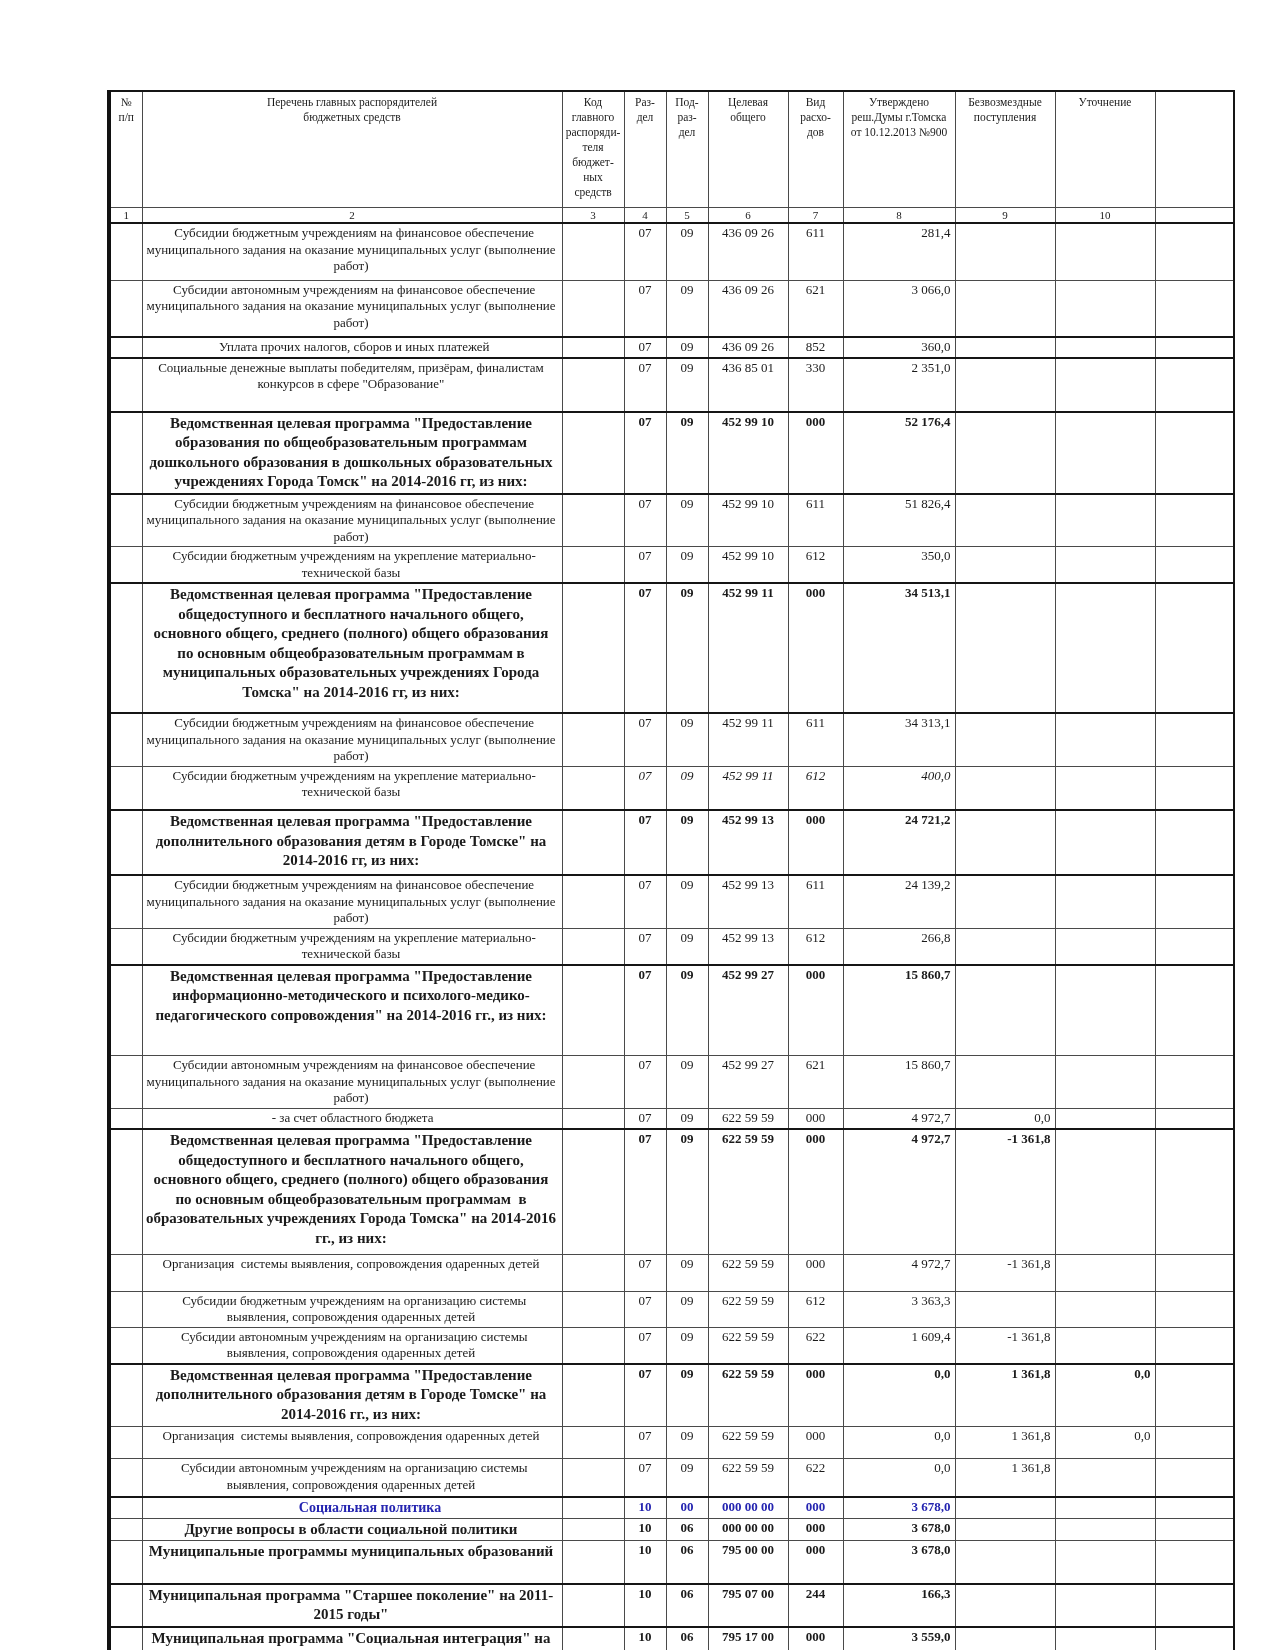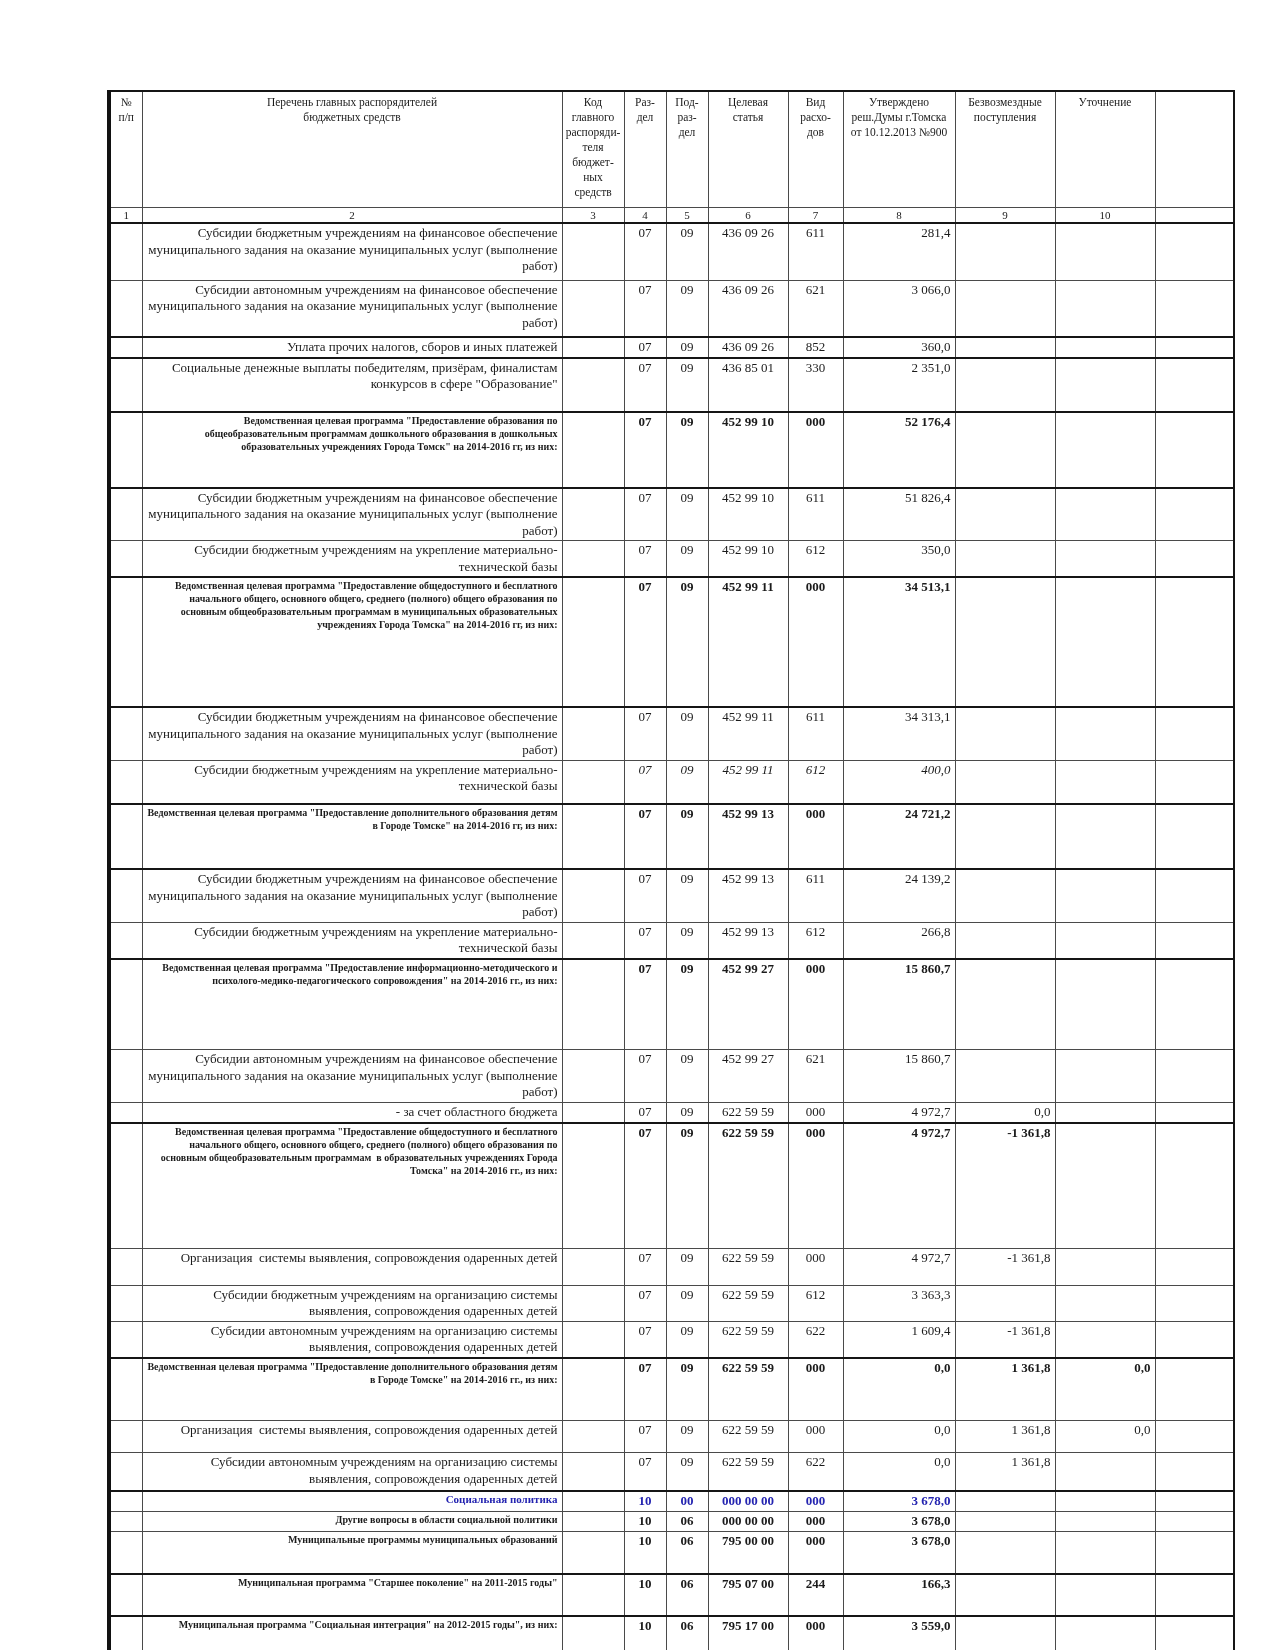--- a/index.html
+++ b/index.html
@@ -16,27 +16,27 @@
   th,td{
     border:1px solid #4a4a4a;vertical-align:top;overflow:hidden;
     padding:1px 3px;box-sizing:border-box;
   }
   thead th{
     font-weight:normal;font-size:11.5px;line-height:1.3;text-align:center;
     white-space:pre-line;padding-top:3px;
   }
   tr.head-main th{height:116px;}
   tr.head-num th{height:16px;padding:0 2px;font-size:11px;border-bottom:2px solid #151515;}
-  .c-name{text-align:right;font-size:13px;line-height:1.27;white-space:pre-wrap;padding:1px 4px 1px 2px;margin-left:22px;}
+  .c-name{text-align:center;font-size:13px;line-height:1.27;white-space:pre-wrap;padding:1px 4px 1px 2px;margin-left:22px;}
   .c-mid{text-align:center;font-size:13px;line-height:1.3;}
   .c-amt{text-align:right;font-size:13px;line-height:1.3;padding-right:4px;}
   tr.bold td{font-weight:700;}
-  tr.bold .c-name{font-size:10px;line-height:1.3;}
+  tr.bold .c-name{font-size:15px;line-height:1.3;}
   tr.section td{font-weight:700;color:var(--accent,#2424b0);}
-  tr.section .c-name{font-size:11px;padding-left:40px;}
+  tr.section .c-name{font-size:14px;padding-left:40px;}
   tr.italic td{}
   tr.vitalic .c-mid,tr.vitalic .c-amt{font-style:italic;}
   tr.thick td{border-top:2px solid #151515;}
 </style>
 </head>
 <body>
 
 <div class="page">
   <table class="budget">
     <colgroup>
@@ -63,21 +63,21 @@
 распоряди-
 теля
 бюджет-
 ных
 средств</th>
         <th>Раз-
 дел</th>
         <th>Под-
 раз-
 дел</th>
-        <th>Целевая статья</th>
+        <th>Целевая общего</th>
         <th>Вид расхо-
 дов</th>
         <th>Утверждено
 реш.Думы г.Томска
 от 10.12.2013 №900</th>
         <th>Безвозмездные
 поступления</th>
         <th>Уточнение</th>
         <th></th>
       </tr>

